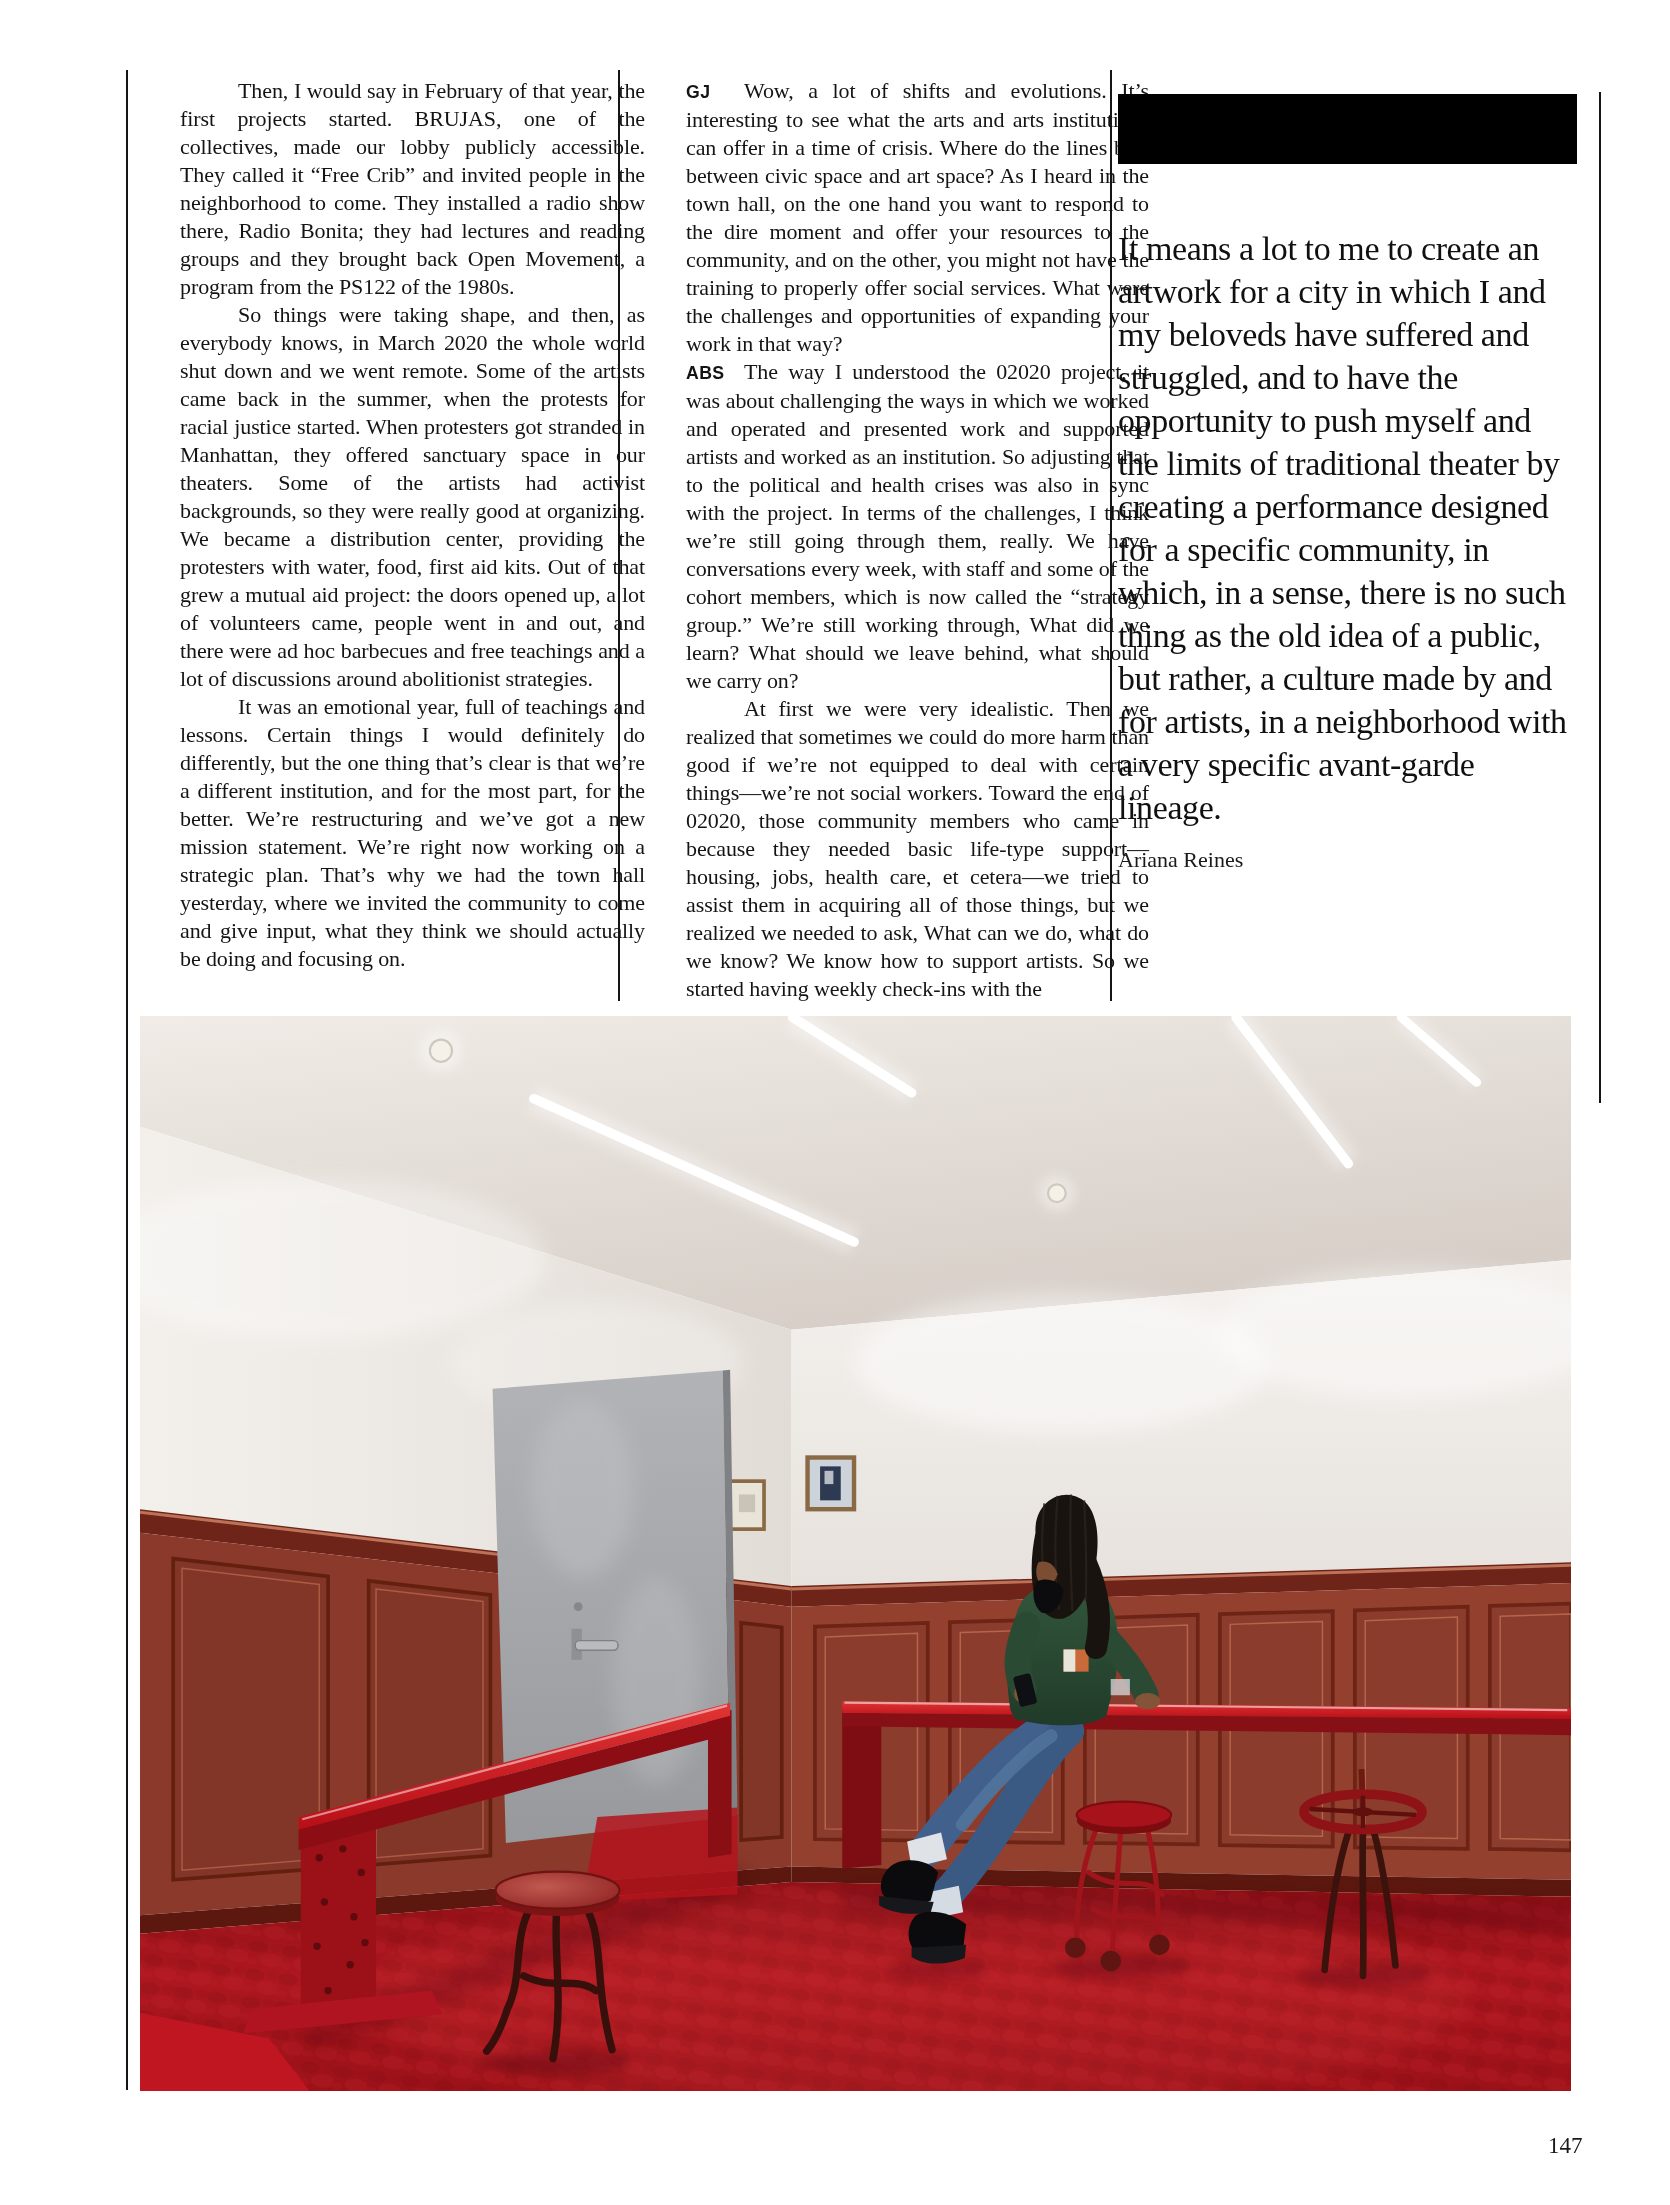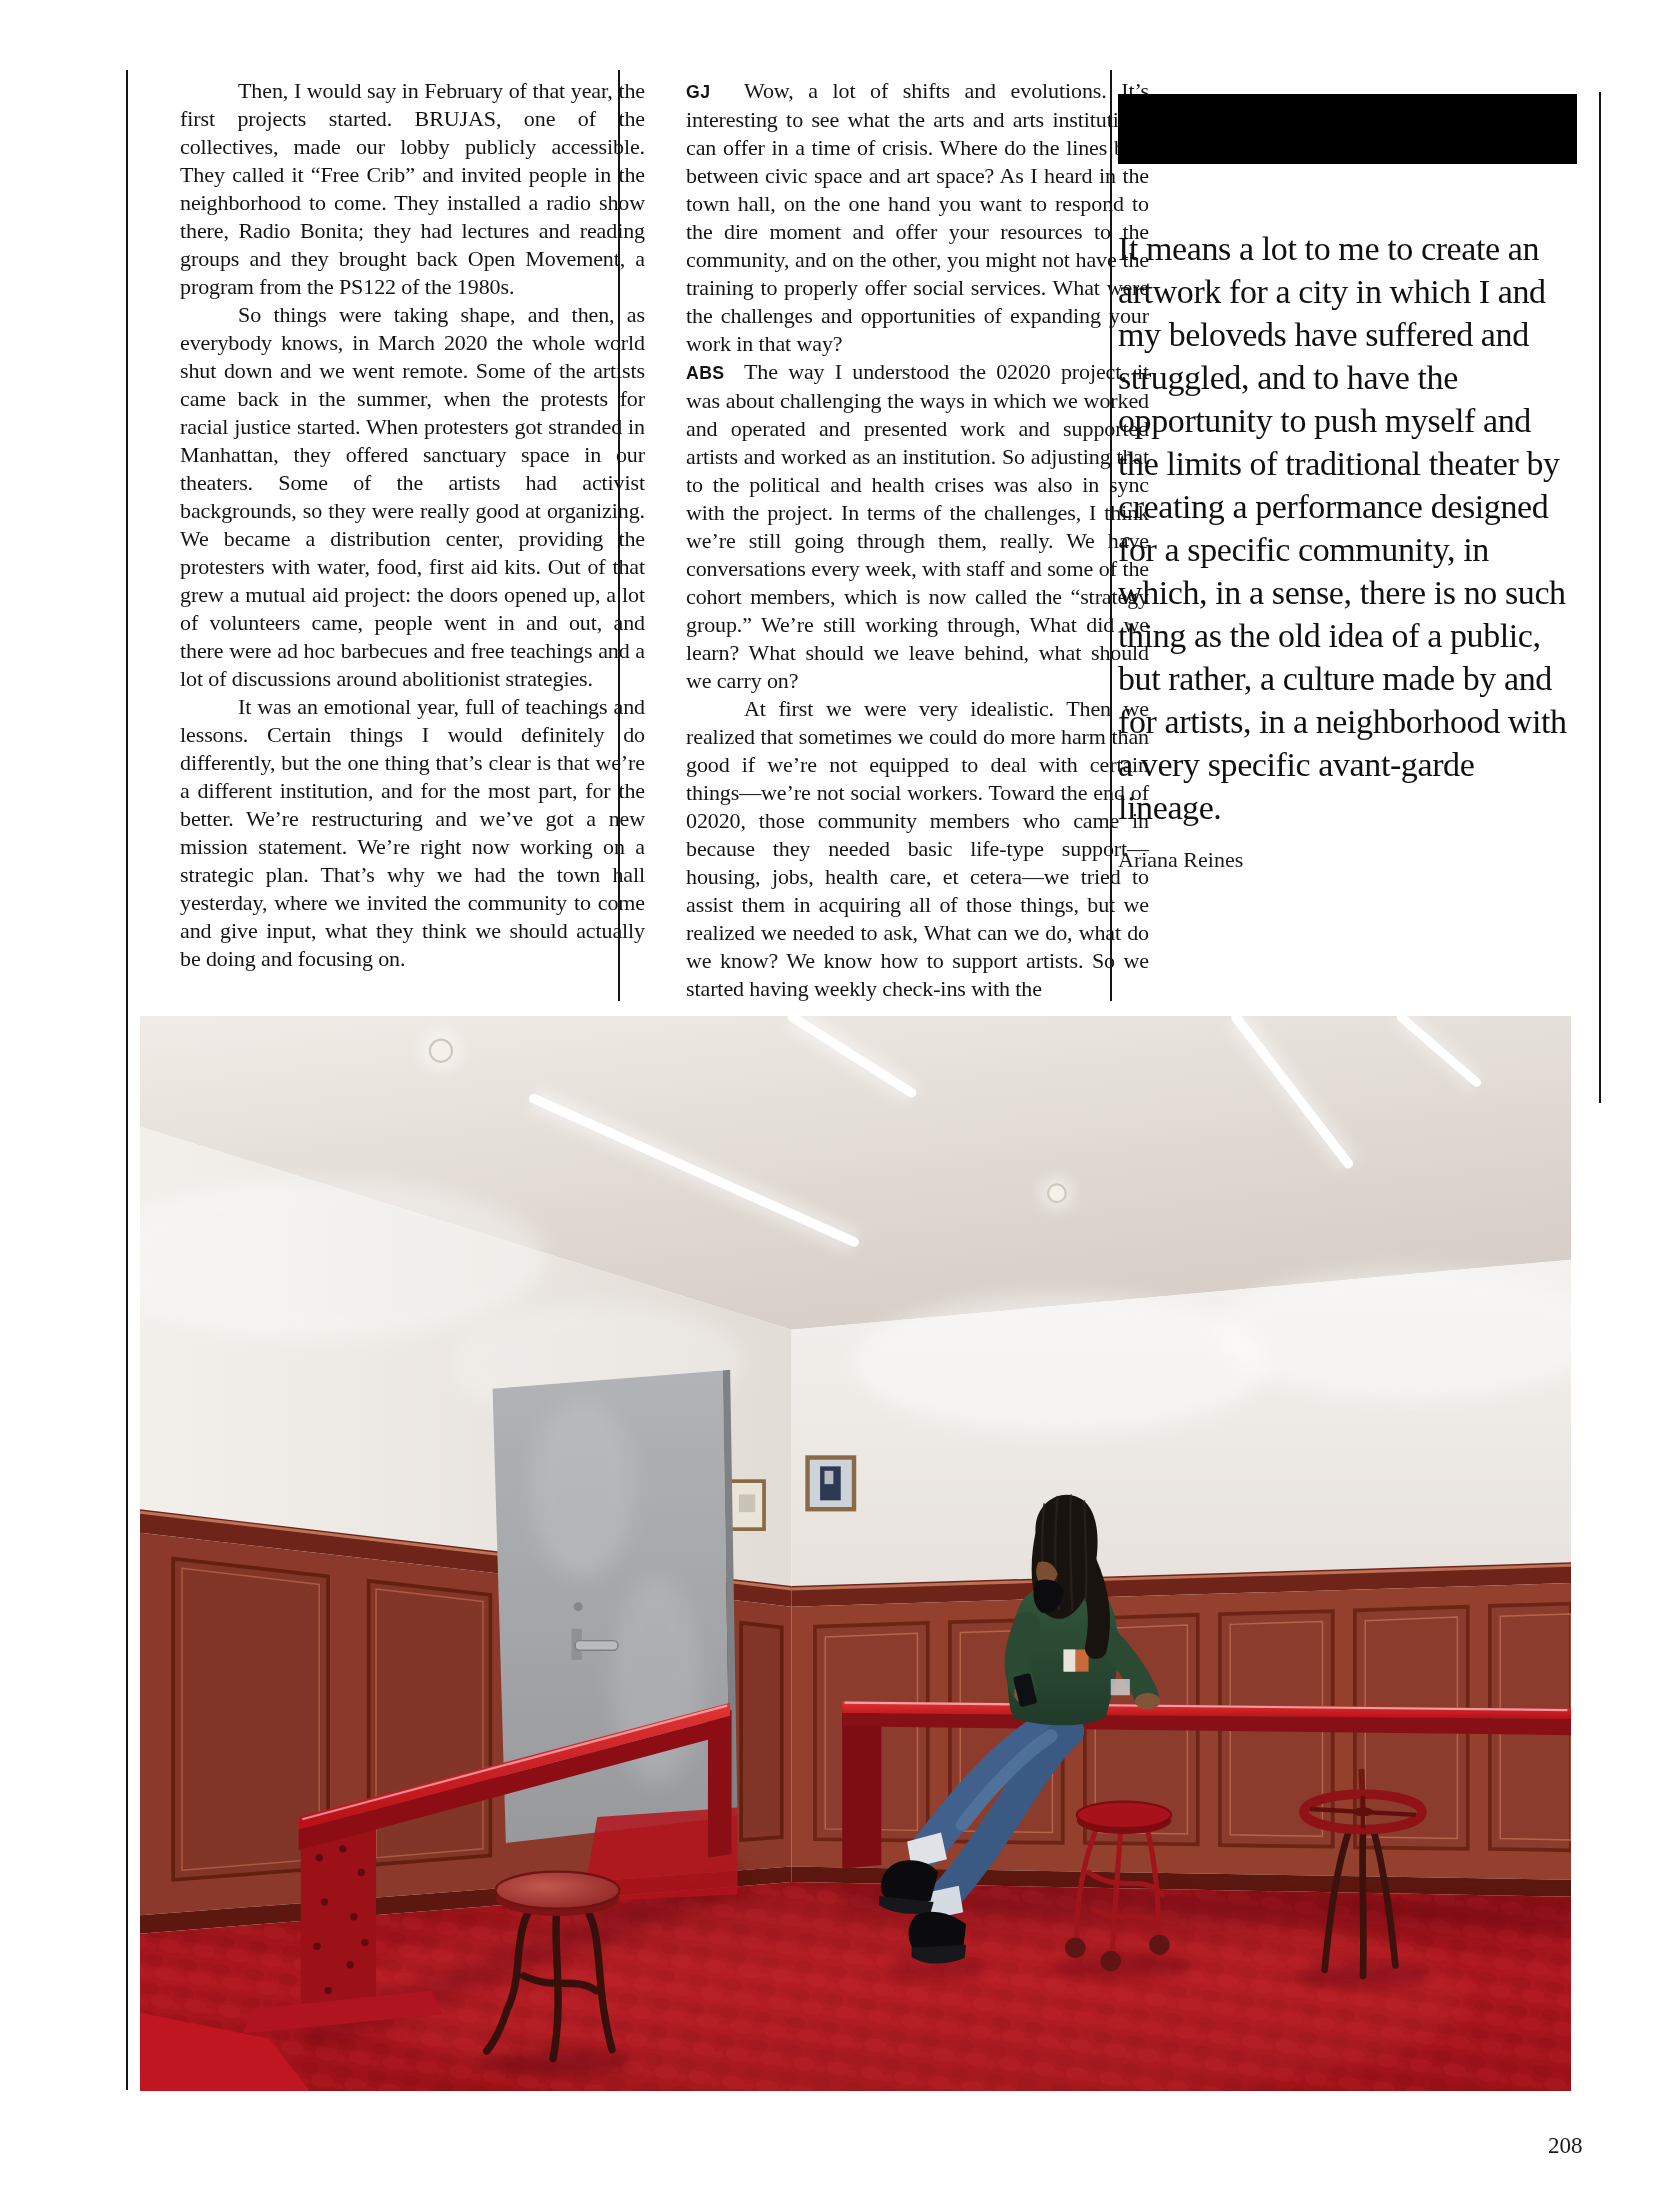--- a/index.html
+++ b/index.html
@@ -302,14 +302,14 @@
     </g>
     <line x1="1656" y1="1020" x2="1658" y2="1078" stroke="#6e1a12" stroke-width="8"></line>
     <ellipse cx="1658" cy="1078" rx="80" ry="24" fill="none" stroke="#8e1216" stroke-width="13"></ellipse>
     <line x1="1586" y1="1074" x2="1730" y2="1082" stroke="#5f100c" stroke-width="6"></line>
     <line x1="1658" y1="1056" x2="1658" y2="1100" stroke="#5f100c" stroke-width="6"></line>
     <ellipse cx="1658" cy="1078" rx="14" ry="6" fill="#5f100c"></ellipse>
   </g>
 </svg>
 </div>
 
-<div class="pagenum">208</div>
+<div class="pagenum">147</div>
 
 
 </body></html>

